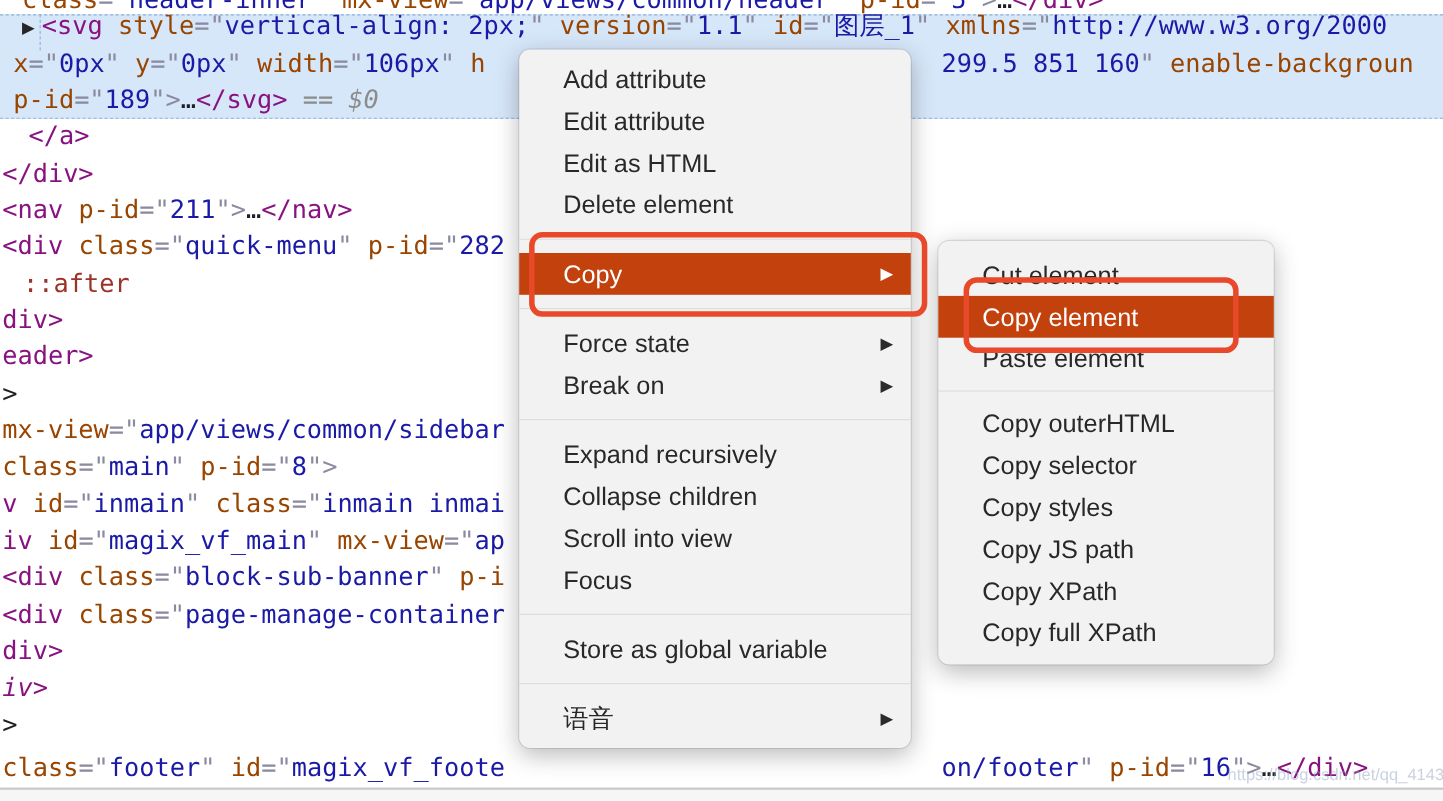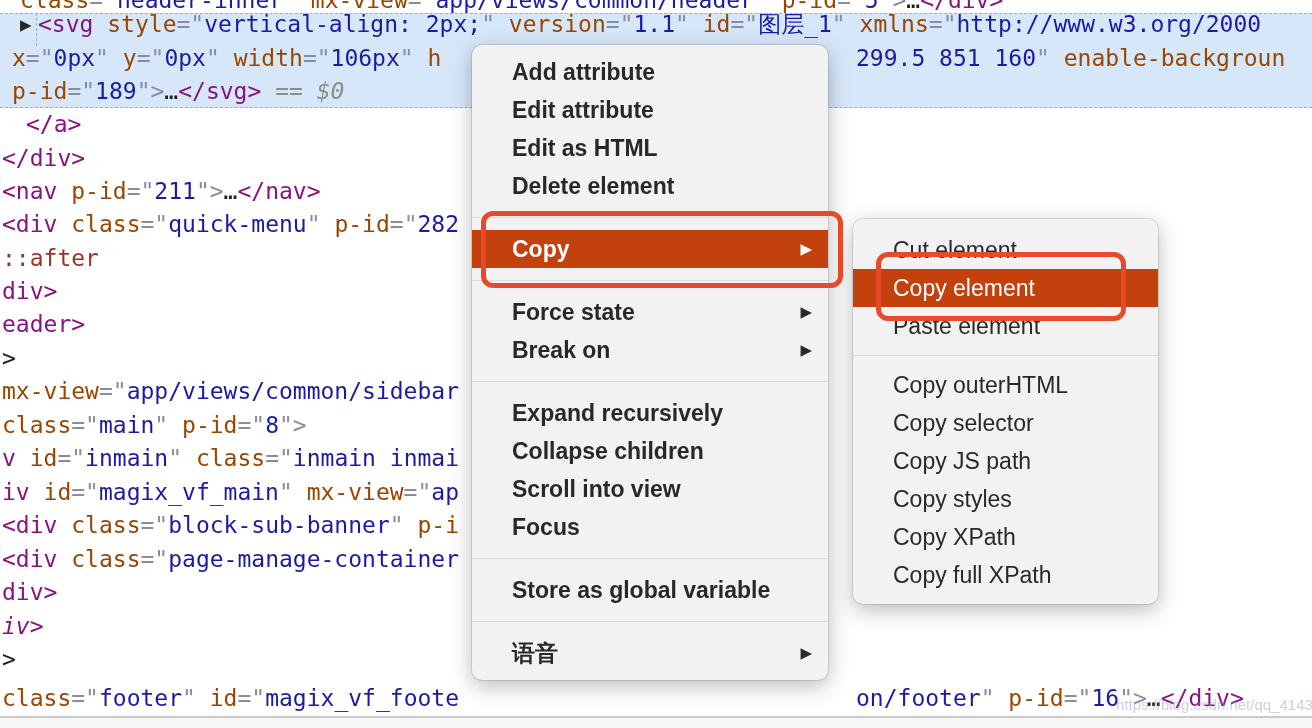--- a/index.html
+++ b/index.html
@@ -23,33 +23,33 @@
     font-family:"DejaVu Sans Mono","Liberation Mono",monospace;
     font-size:23px;line-height:28px;color:#202022;
   }
   .c-p{color:#881280;}          
   .c-a{color:#994500;}          
   .c-v{color:#1a1aa6;}          
   .c-q{color:#8a8aa0;}          
   .c-t{color:#202022;}          
   .c-g{color:#8c8c8c;}          
   .c-i{color:#8c8c8c;font-style:italic;} 
-  .c-s{color:#9c3328;}          
+  .c-s{color:#9c3328;margin-left:19px;}          
   #expand-arrow{
     position:absolute;left:20px;top:16px;font-size:15px;color:#262626;z-index:4;
     font-family:"DejaVu Sans",sans-serif;
   }
   
   .menu{
     position:absolute;z-index:50;
     background:#f3f2f2;border-radius:10px;
     box-shadow:0 0 0 1px rgba(0,0,0,0.10), 0 6px 22px rgba(0,0,0,0.28);
     padding:8px 0;color:#282828;font-size:23px;
   }
-  #context-menu{left:472px;top:45px;width:356px;font-weight:bold;}
+  #context-menu{left:472px;top:45px;width:356px;}
   #copy-submenu{left:853px;top:219px;width:305px;padding-top:12px;padding-bottom:10px;}
   .menu-item{
     position:relative;height:38px;line-height:38px;
     padding:0 44px 0 40px;white-space:nowrap;
   }
   .menu-item.selected{background:#c2410c;color:#ffffff;}
   .menu-sep{height:1px;background:#dcdcdc;margin:12px 0;}
   #copy-submenu .menu-sep{margin:10px 0;}
   .arrow{
     position:absolute;right:16px;top:50%;transform:translateY(-50%);
@@ -126,22 +126,22 @@
     <div class="menu-sep"></div>
     <div class="menu-item"><span>语音</span><span class="arrow">▶</span></div>
   </div>
 <div class="menu" id="copy-submenu">
     <div class="menu-item"><span>Cut element</span></div>
     <div class="menu-item selected"><span>Copy element</span></div>
     <div class="menu-item"><span>Paste element</span></div>
     <div class="menu-sep"></div>
     <div class="menu-item"><span>Copy outerHTML</span></div>
     <div class="menu-item"><span>Copy selector</span></div>
+    <div class="menu-item"><span>Copy styles</span></div>
     <div class="menu-item"><span>Copy JS path</span></div>
-    <div class="menu-item"><span>Copy styles</span></div>
     <div class="menu-item"><span>Copy XPath</span></div>
     <div class="menu-item"><span>Copy full XPath</span></div>
   </div>
 
 <div class="annot" id="annot-copy"></div>
 <div class="annot" id="annot-copy-element"></div>
 
 <div id="bottom-strip"></div>
 <div id="bottom-divider"></div>
 <div id="watermark">https://blog.csdn.net/qq_41435151</div>

